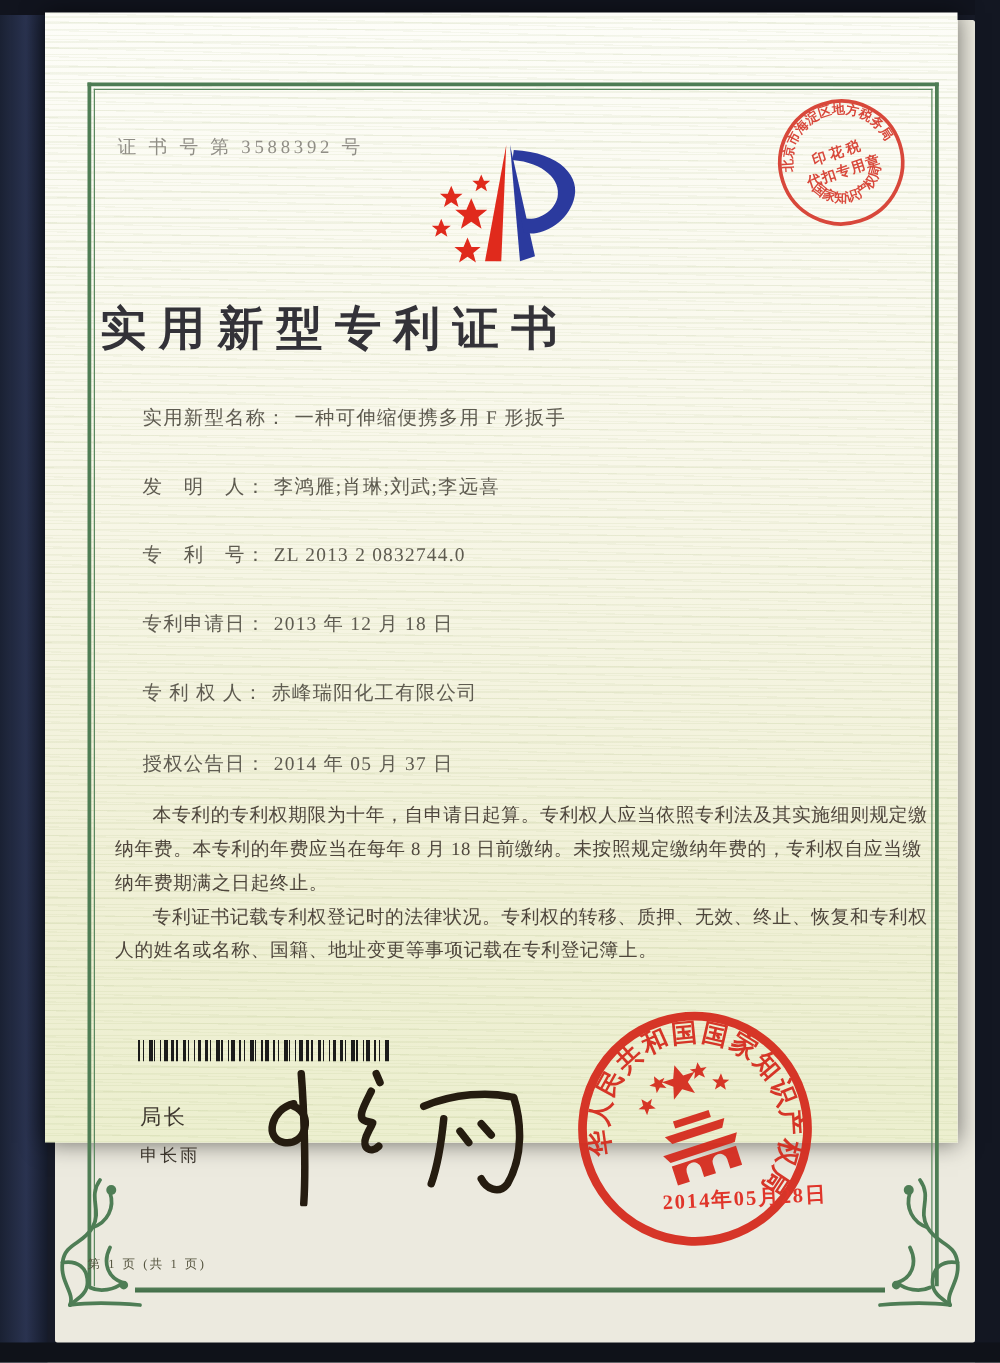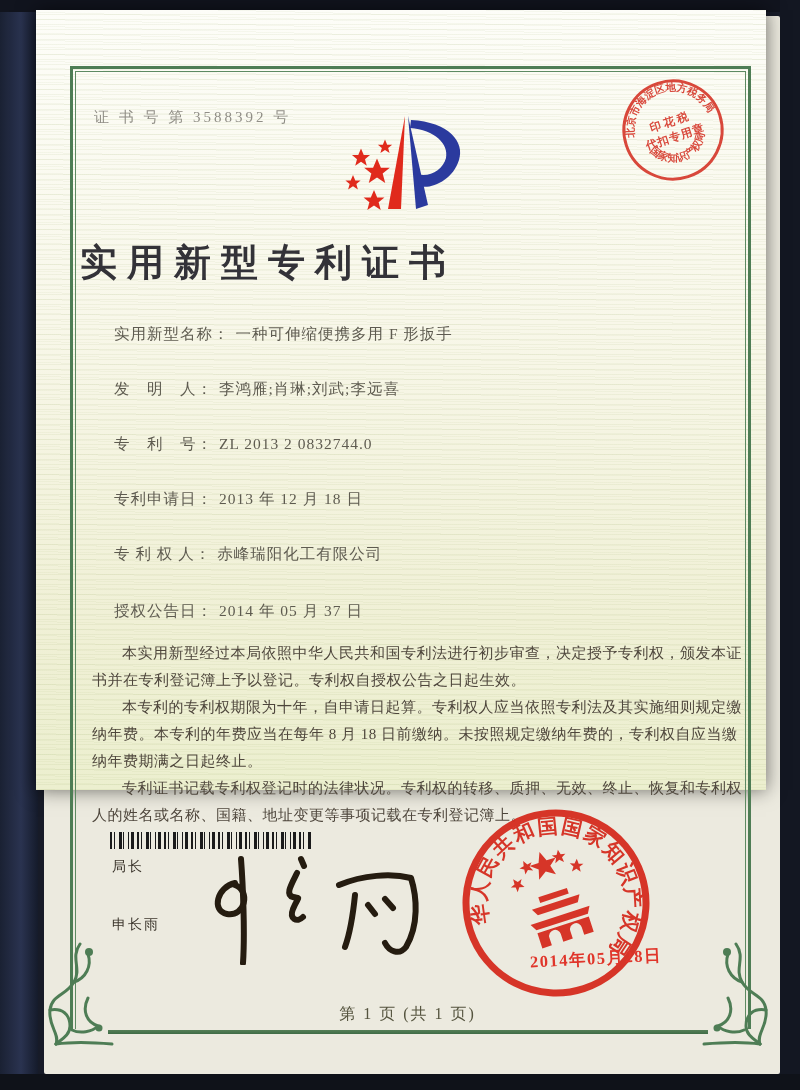--- a/index.html
+++ b/index.html
@@ -10,21 +10,21 @@
   }
   
   .spine{position:absolute;left:0;top:0;width:38px;height:1090px;
     background:linear-gradient(90deg,#1a2133 0%,#2a3350 55%,#151b2b 100%);}
   .edge-top{position:absolute;left:0;top:0;width:800px;height:12px;background:#11141e;}
   .edge-right{position:absolute;right:0;top:0;width:20px;height:1090px;background:#131722;}
   .edge-bottom{position:absolute;left:0;bottom:0;width:800px;height:16px;background:#0f1219;}
   .page-under{position:absolute;left:44px;top:16px;width:736px;height:1058px;
     background:#eceadf;border-radius:2px;}
   
-  .page{position:absolute;left:36px;top:10px;width:730px;height:780px;
+  .page{position:absolute;left:36px;top:10px;width:730px;height:904px;
     background:
       repeating-linear-gradient(0deg, rgba(148,168,96,0.10) 0 1px, rgba(0,0,0,0) 1px 5px),
       repeating-linear-gradient(1.5deg, rgba(148,168,96,0.07) 0 1px, rgba(0,0,0,0) 1px 7px),
       linear-gradient(180deg,#fdfdf8 0%,#f8f7e9 40%,#f0f0d6 78%,#ecefcf 100%);
     box-shadow:0 0 18px rgba(0,0,0,0.55);
   }
   
   .frame{position:absolute;left:34px;top:56px;width:675px;height:960px;
     border-top:3px solid #4e7d55;border-left:3px solid #4e7d55;border-right:3px solid #4e7d55;}
   .frame-inner{position:absolute;left:2px;top:2px;right:2px;bottom:0;
@@ -51,33 +51,33 @@
   .body-text{position:absolute;left:56px;top:630px;width:650px;font-size:15px;
     line-height:1.8;color:#4e463c;letter-spacing:0.5px;}
   .body-text p{margin:0;text-indent:2em;}
 
   .barcode{position:absolute;left:74px;top:822px;width:202px;height:17px;
     background:repeating-linear-gradient(90deg,
       #1b1b1b 0 2px,transparent 2px 4px,#1b1b1b 4px 5px,transparent 5px 9px,
       #1b1b1b 9px 12px,transparent 12px 13px,#1b1b1b 13px 14px,transparent 14px 18px,
       #1b1b1b 18px 19px,transparent 19px 21px,#1b1b1b 21px 24px,transparent 24px 27px);}
 
-  .sig-role{position:absolute;left:76px;top:848px;font-size:14px;color:#3c362d;
+  .sig-role{position:absolute;left:76px;top:872px;font-size:17px;color:#3c362d;
     letter-spacing:2px;font-family:Liberation Mono, monospace;}
   .sig-name{position:absolute;left:76px;top:906px;font-size:14px;color:#3c362d;
     letter-spacing:2px;font-family:"Liberation Sans","DejaVu Sans",sans-serif;}
   .sig-svg{position:absolute;left:165px;top:843px;}
 
   .office-seal{position:absolute;left:425px;top:798px;opacity:0.93;}
   .seal-date{position:absolute;left:455px;top:938px;width:210px;text-align:center;
     font-size:16.5px;font-weight:bold;color:#e0352a;letter-spacing:1.5px;
     transform:rotate(-3deg);}
 
-  .footer{position:absolute;left:34px;top:994px;width:675px;text-align:center;
-    font-size:16px;color:#55543f;letter-spacing:2px;}
+  .footer{position:absolute;left:34px;top:994px;width:675px;
+    font-size:10px;color:#55543f;letter-spacing:2px;}
 </style>
 </head>
 <body>
 
 <div class="spine"></div>
 <div class="edge-top"></div>
 <div class="edge-right"></div>
 <div class="edge-bottom"></div>
 <div class="page-under"></div>
 
@@ -158,21 +158,20 @@
     <span class="lab">专利申请日：</span><span>2013 年 12 月 18 日</span>
   </div>
   <div class="field f4">
     <span class="lab">专 利 权 人：</span><span>赤峰瑞阳化工有限公司</span>
   </div>
   <div class="field f5">
     <span class="lab">授权公告日：</span><span>2014 年 05 月 37 日</span>
   </div>
 
   <div class="body-text">
-    <p>本实用新型经过本局依照中华人民共和国专利法进行初步审查，决定授予专利权，颁发本证书并在专利登记簿上予以登记。专利权自授权公告之日起生效。</p>
     <p>本专利的专利权期限为十年，自申请日起算。专利权人应当依照专利法及其实施细则规定缴纳年费。本专利的年费应当在每年 8 月 18 日前缴纳。未按照规定缴纳年费的，专利权自应当缴纳年费期满之日起终止。</p>
     <p>专利证书记载专利权登记时的法律状况。专利权的转移、质押、无效、终止、恢复和专利权人的姓名或名称、国籍、地址变更等事项记载在专利登记簿上。</p>
   </div>
 
   <div class="barcode"></div>
 
   <div class="sig-role">局长</div>
   <div class="sig-name">申长雨</div>
 
   <svg class="sig-svg" width="235" height="112" viewBox="0 0 235 112">

